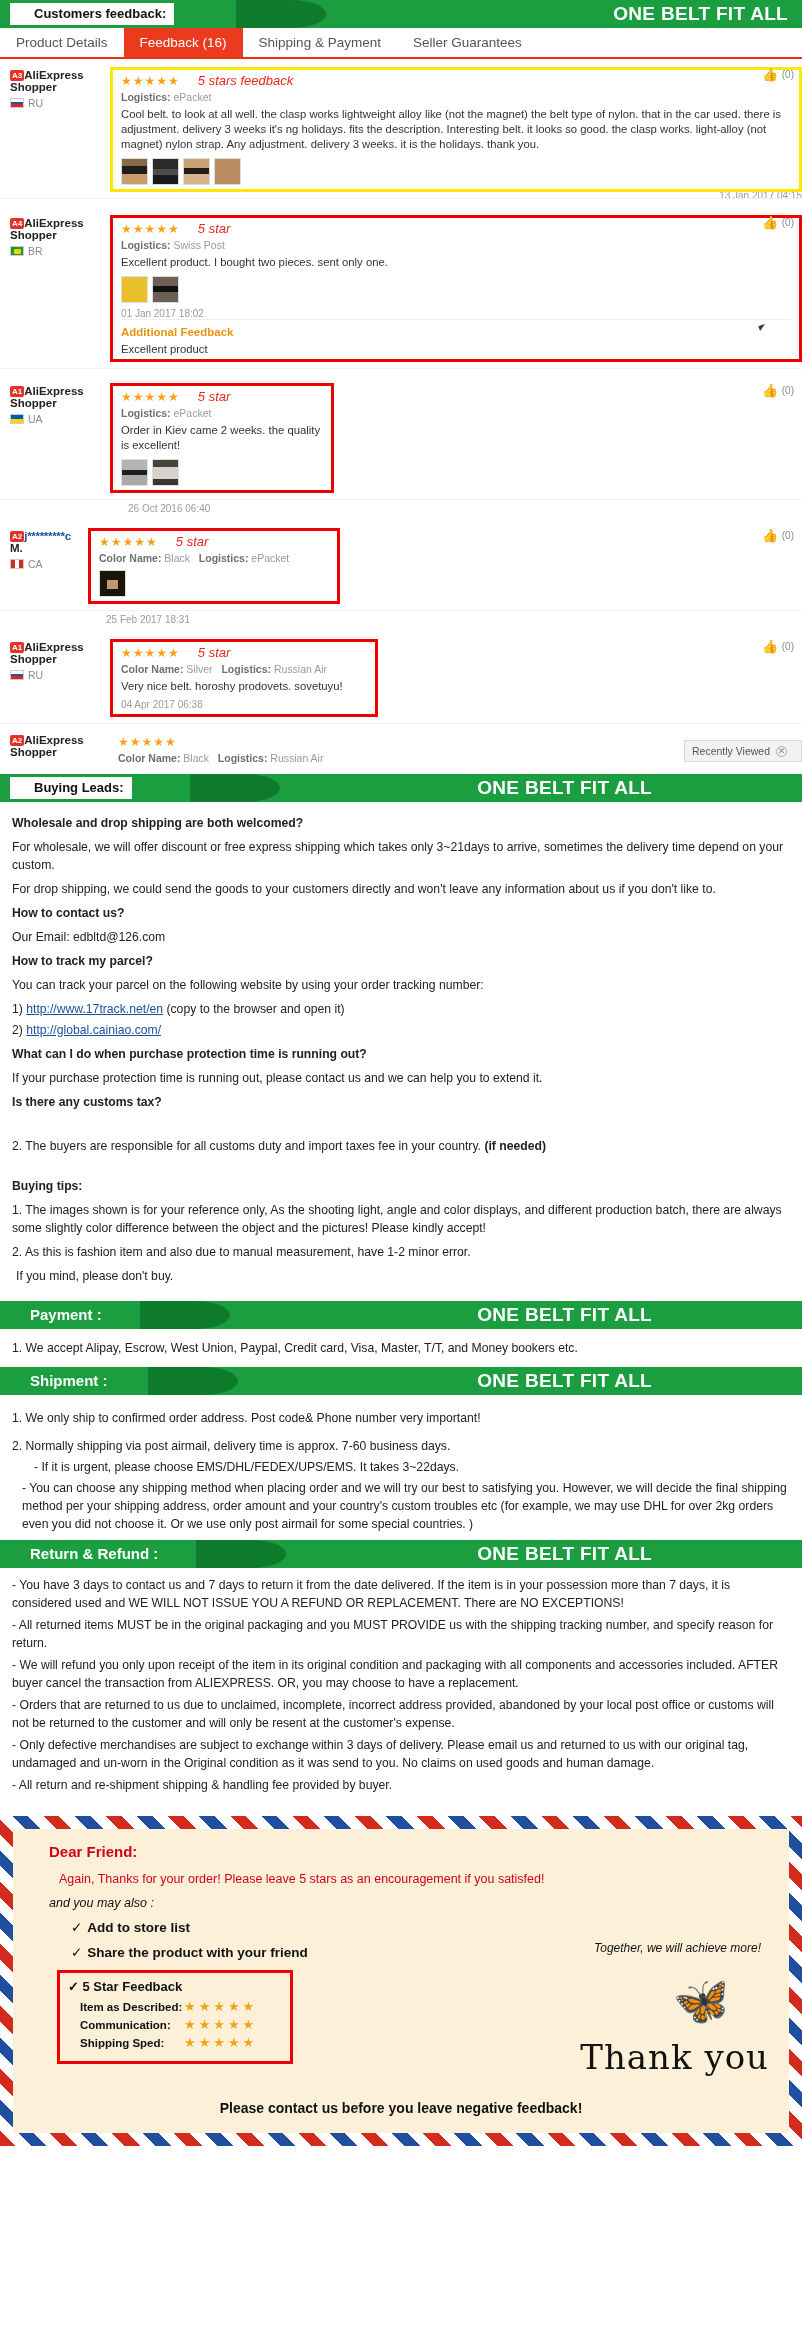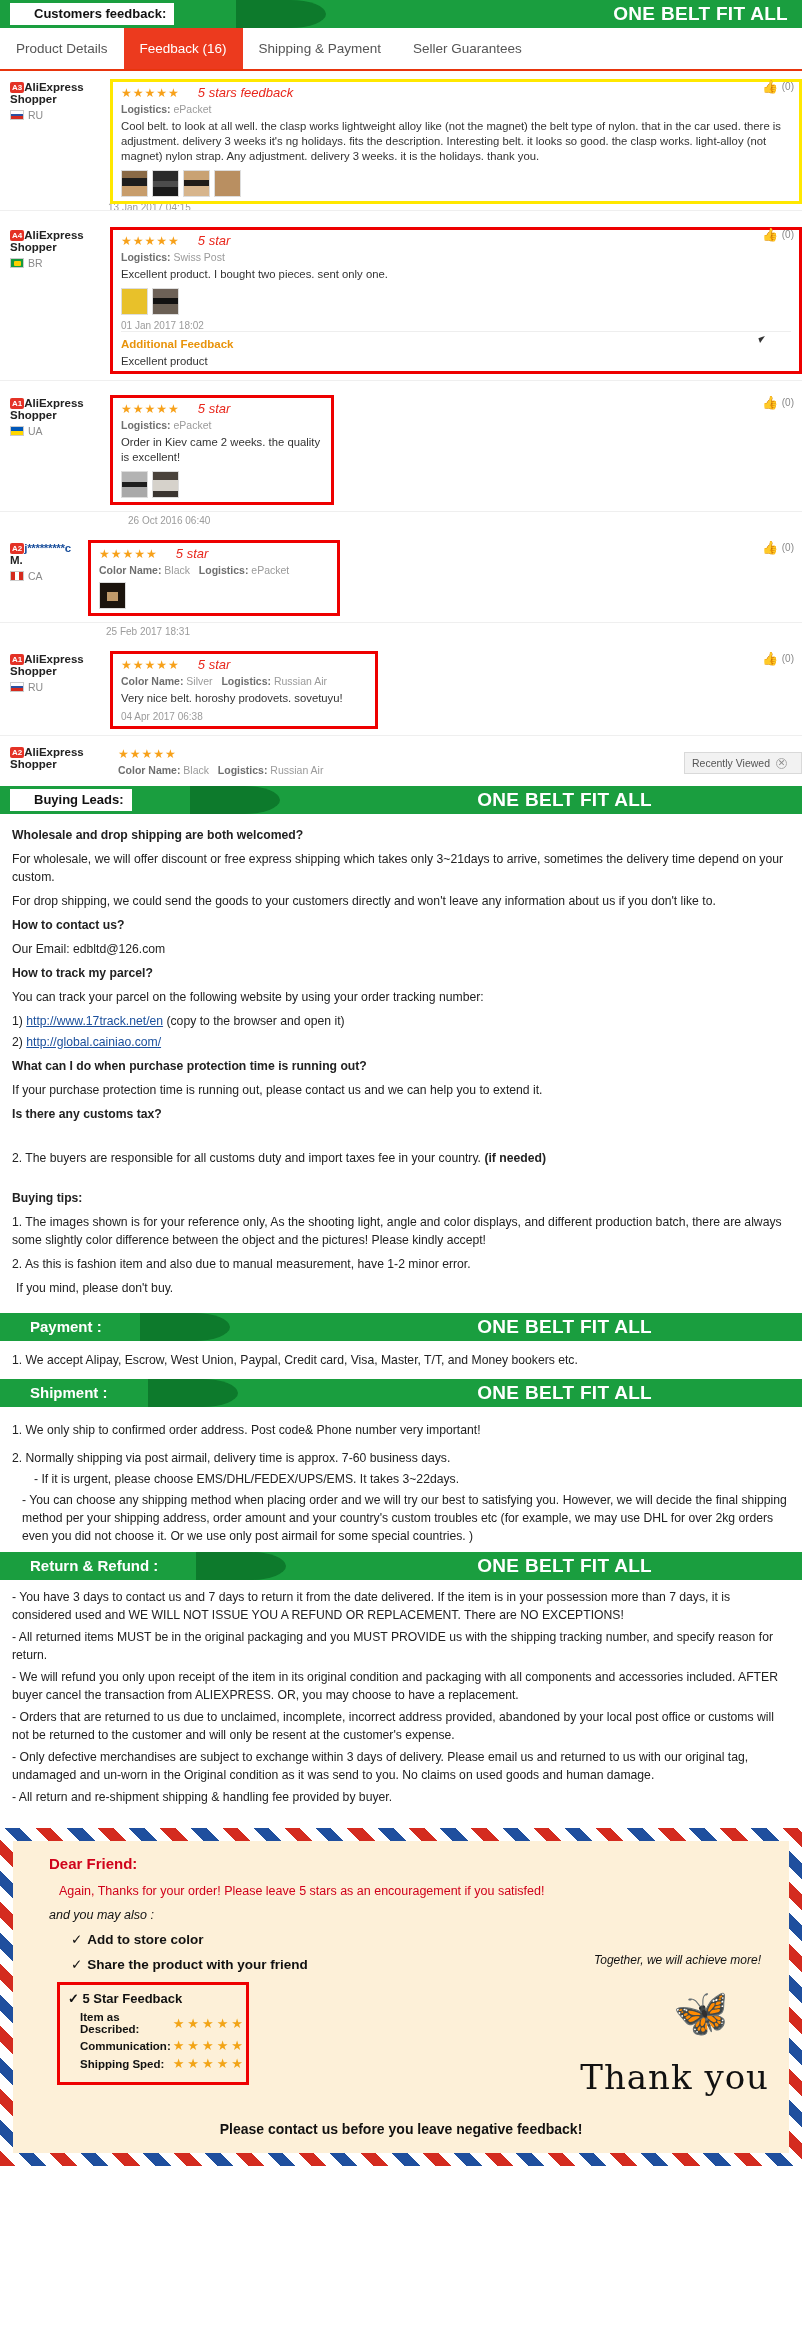--- a/index.html
+++ b/index.html
@@ -53,21 +53,21 @@
     z-index: 3;
     white-space: nowrap;
   }
 
   
   .tabs {
     display: flex;
     align-items: stretch;
     border-bottom: 2px solid #e8350d;
     background: #fff;
-    height: 43px;
+    height: 31px;
   }
   .tab {
     padding: 0 16px;
     display:flex; align-items:center;
     font-size: 13.5px;
     color: #555;
     cursor: pointer;
   }
   .tab.active {
     background: #ec3a1e;
@@ -199,22 +199,22 @@
   .ty-check { font-size:13.5px; color:#111; margin-top:9px; margin-left:40px; font-weight:bold;}
   .ty-check .ck { font-weight:normal; margin-right:5px; }
   .ty-together {
     position:absolute; right:28px; top:112px;
     color:#111; font-size:12px; font-style:italic;
   }
   .rate-box {
     border:3px solid #ee0000;
     margin-top:10px;
     margin-left:26px;
-    width:192px;
-    padding:6px 0 8px 8px;
+    width:236px;
+    padding:6px 18px 8px 8px;
     background:#fdf0d8;
   }
   .rate-title { font-weight:bold; font-size:13px; color:#111; margin-bottom:5px; }
   .rate-row { display:flex; align-items:center; margin:3px 0 3px 12px; }
   .rate-label { font-size:11.5px; color:#111; width:104px; font-weight:bold;}
   .rate-stars { color:#f2a417; font-size:13px; letter-spacing:3px; }
   .butterfly {
     position:absolute; right:58px; top:150px; font-size:46px; line-height:1;
     transform: rotate(-8deg);
   }
@@ -280,21 +280,21 @@
           <span class="thumb t-belt2"></span>
           <span class="thumb t-belt3"></span>
           <span class="thumb t-belt4"></span>
         </div>
       </div>
       <div class="helpful">
         <span class="thumbup">👍</span>
         <span>(0)</span>
       </div>
     </div>
-    <div style="padding-left:108px; margin-top:-14px;">
+    <div style="padding-left:76px; margin-top:-14px;text-align:right;">
       <div class="fb-date">13 Jan 2017 04:15</div>
     </div>
 
     <div class="fb-row" style="margin-top:6px;">
       <div class="fb-user">
         <div class="u-line">
           <span class="badge">A4</span>
           <span class="uname">AliExpress</span>
         </div>
         <span class="uname2">Shopper</span>
@@ -534,21 +534,21 @@
     <p style="margin:4px 0;">- All return and re-shipment shipping &amp; handling fee provided by buyer.</p>
   </div>
 
   <div class="ty-wrap">
     <div class="airmail">
       <div class="ty-greet">Dear Friend:</div>
       <div class="ty-line1">Again, Thanks for your order! Please leave 5 stars as an encouragement if you satisfed!</div>
       <div class="ty-line2">and you may also :</div>
 
       <div class="ty-check">
-        <span class="ck">✓</span><span>Add to store color</span>
+        <span class="ck">✓</span><span>Add to store list</span>
       </div>
       <div class="ty-check">
         <span class="ck">✓</span><span>Share the product with your friend</span>
       </div>
 
       <div class="ty-together">Together, we will achieve more!</div>
 
       <div class="rate-box">
         <div class="rate-title">
           <span class="ck">✓</span>

